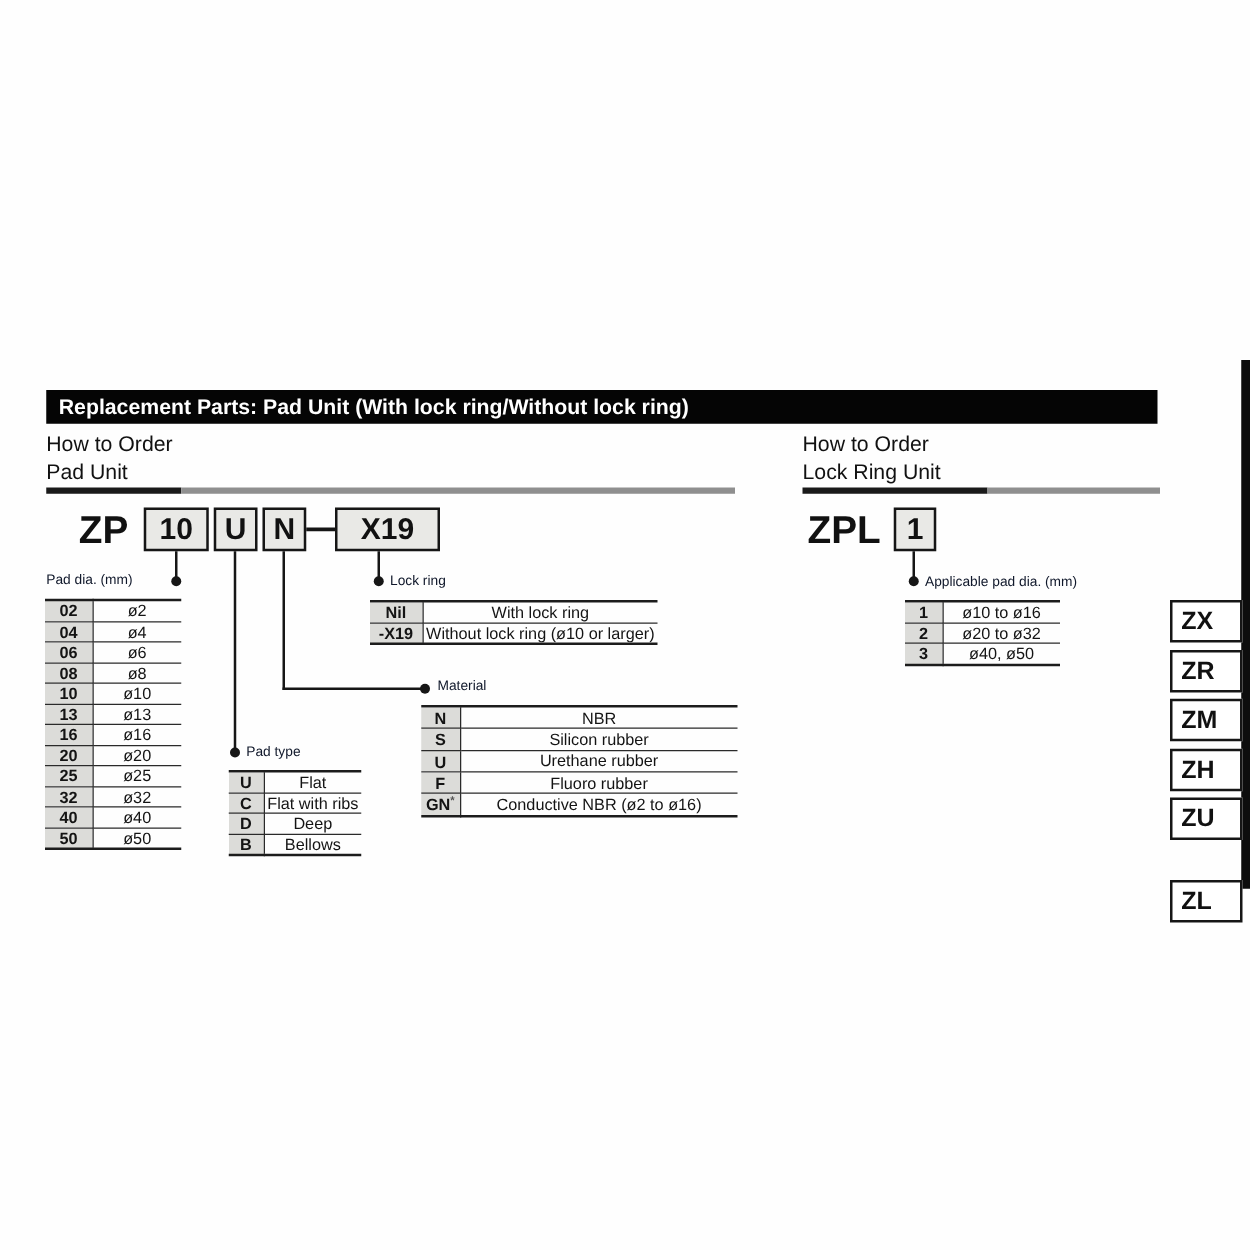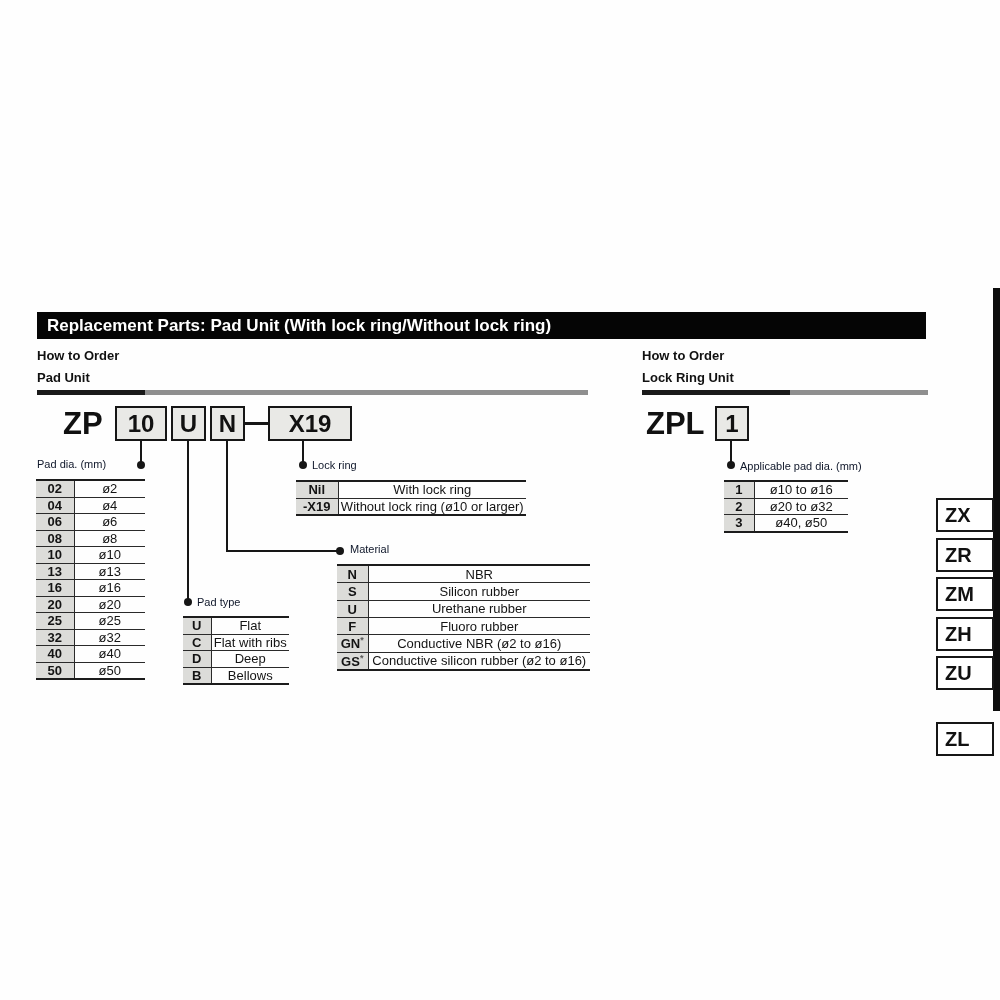--- a/index.html
+++ b/index.html
@@ -9,21 +9,21 @@
   }
 
   
   .title-bar {
     position:absolute; left:37px; top:312px; width:889px; height:27px;
     background:#050505; color:#ffffff; font-weight:bold; font-size:17px;
     line-height:27px; padding-left:10px; box-sizing:border-box; white-space:nowrap;
   }
 
   
-  .howto { position:absolute; font-weight:bold; font-size:13px; line-height:21.5px; color:#111; }
+  .howto { position:absolute; font-weight:normal; font-size:17px; line-height:21.5px; color:#111; }
   .rule { position:absolute; height:5px; }
   .rule.black { background:#1a1a1a; }
   .rule.gray  { background:#8f8f8f; }
 
   
   .code-prefix { position:absolute; font-weight:bold; font-size:31px; line-height:34px; color:#111; }
   .pn-box {
     position:absolute; top:406px; height:35px; box-sizing:border-box;
     border:2px solid #161616; background:#e9e9e6; font-weight:bold;
     font-size:24px; text-align:center; line-height:31px; color:#111;
@@ -46,21 +46,21 @@
   .star { font-size:9px; vertical-align:super; color:#555; }
 
   .note { position:absolute; font-size:12.5px; line-height:15px; color:#1a1a1a; white-space:nowrap; }
   .note .l2 { padding-left:10px; }
 
   
   .side-bar { position:absolute; left:993px; top:288px; width:7px; height:423px; background:#0d0d0d; }
   .tab {
     position:absolute; left:936px; width:58px; height:34px; box-sizing:border-box;
     border:2px solid #161616; background:#ffffff; font-weight:bold; font-size:20px;
-    line-height:30px; padding-left:7px; color:#111;margin-top:18px;
+    line-height:30px; padding-left:7px; color:#111;
   }
 </style>
 </head>
 <body>
 
 <div class="page">
 
   <div class="title-bar">Replacement Parts: Pad Unit (With lock ring/Without lock ring)</div>
 
   <div class="howto" style="left:37px; top:345px;">
@@ -198,24 +198,20 @@
           <td class="code"><span>U</span><span class="star"></span></td>
           <td>Urethane rubber</td>
         </tr>
     <tr>
           <td class="code"><span>F</span><span class="star"></span></td>
           <td>Fluoro rubber</td>
         </tr>
     <tr>
           <td class="code"><span>GN</span><span class="star">*</span></td>
           <td>Conductive NBR (ø2 to ø16)</td>
-        </tr>
-    <tr>
-          <td class="code"><span>GS</span><span class="star">*</span></td>
-          <td>Conductive silicon rubber (ø2 to ø16)</td>
         </tr>
   </tbody>
     </table>
 
   <div class="tbl-head" style="left:197px; top:596px;">Pad type</div>
   <table class="tbl" style="left:183px; top:616px; width:106px;">
     <colgroup>
         <col style="width:28px">
         <col style="width:78px">
       </colgroup>

